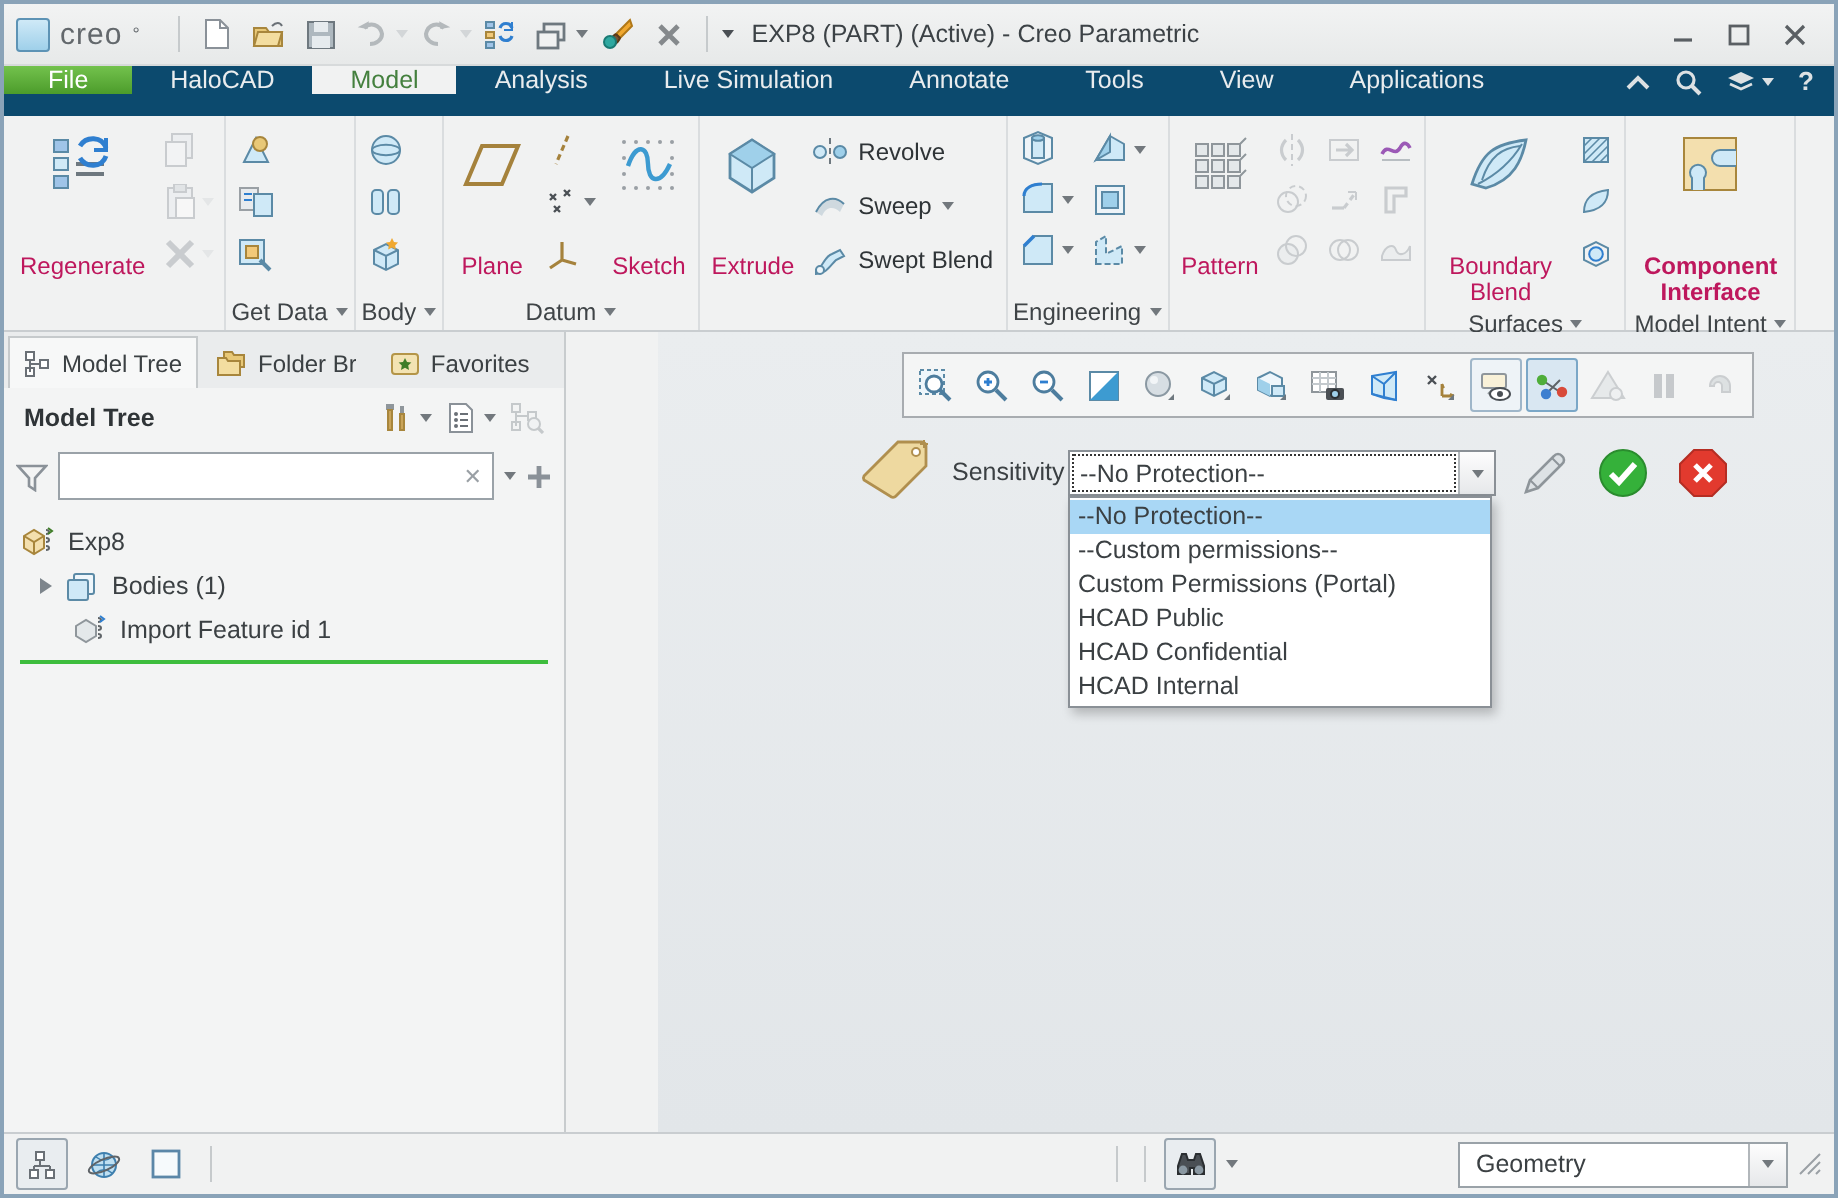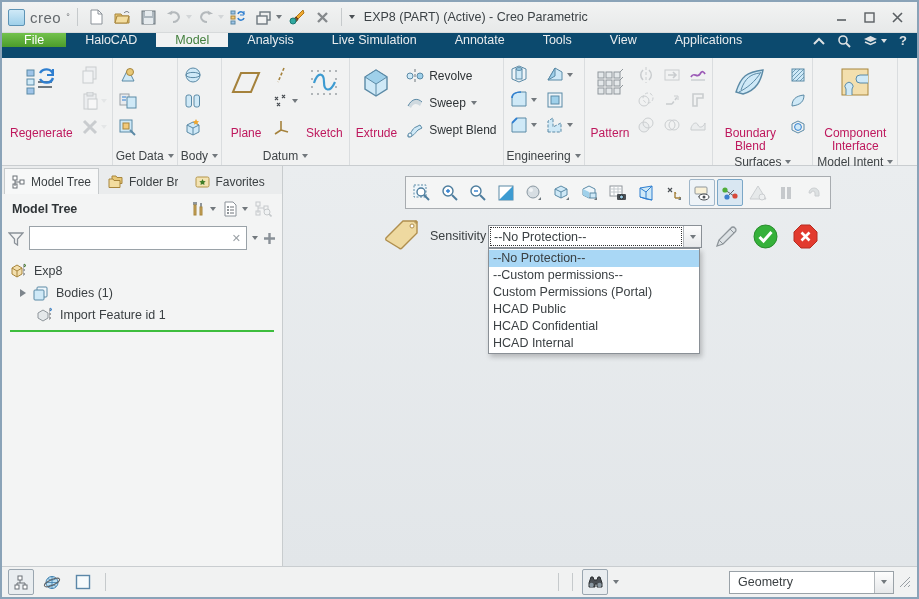--- a/index.html
+++ b/index.html
@@ -2,21 +2,21 @@
 <html><head>
 <meta charset="utf-8">
 <style>
   html,body{margin:0;padding:0;background:#d6d9db;font-family:"Liberation Sans",sans-serif;}
   .window{position:relative;width:919px;height:599px;box-sizing:border-box;border:2px solid #8aa3b8;
           background:#f1f2f2;display:flex;flex-direction:column;overflow:hidden;
           font-family:"Liberation Sans",sans-serif;color:#3b4043;}
   
   .titlebar{height:30px;flex:0 0 30px;display:flex;align-items:center;gap:3px;
             background:linear-gradient(#f2f3f3,#e7e9e9);padding:0 6px;border-bottom:1px solid #d7dadb;}
-  .logo{display:flex;align-items:center;gap:5px;margin-right:0;}
+  .logo{display:flex;align-items:center;gap:5px;margin-right:12px;}
   .logo-square{width:15px;height:15px;background:linear-gradient(#cfe9f7,#9fd0ea);border:1px solid #5d93b5;border-radius:2px;}
   .logo-text{font-size:15px;color:#63686c;letter-spacing:.5px;}
   .logo-mark{font-size:9px;color:#63686c;vertical-align:top;}
   .vsep{width:1px;height:18px;background:#c6cacc;margin:0 4px;}
   .qbtn{width:23px;height:22px;display:flex;align-items:center;justify-content:center;border-radius:2px;}
   .dar{width:0;height:0;border-left:3px solid transparent;border-right:3px solid transparent;border-top:4px solid #72787d;display:inline-block;}
   .dar.dis{border-top-color:#b4b9bc;}
   .qgroup{display:flex;align-items:center;}
   .title-text{font-size:12.5px;color:#3c4246;margin-left:6px;}
   .winctl{margin-left:auto;display:flex;}
@@ -35,21 +35,21 @@
   .rlabel{height:18px;display:flex;align-items:center;justify-content:center;gap:4px;font-size:12px;color:#3f4447;}
   .bigbtn{display:flex;flex-direction:column;align-items:center;justify-content:flex-start;padding:2px 3px;font-size:12px;color:#be185d;text-align:center;line-height:13px;border-radius:2px;gap:27px;}
   .bigbtn .bico{width:36px;height:36px;display:flex;align-items:center;justify-content:center;}
   .smallcol{display:flex;flex-direction:column;gap:4px;padding-top:2px;}
   .sbtn{height:22px;display:flex;align-items:center;gap:2px;padding:0 2px;border-radius:2px;}
   .tbtn{height:23px;display:flex;align-items:center;gap:5px;font-size:12px;color:#2f3437;padding:0 3px;border-radius:2px;}
   .grid2{display:grid;grid-template-columns:auto auto;gap:3px 4px;padding-top:2px;}
   .grid3{display:grid;grid-template-columns:auto auto auto;gap:3px 4px;padding-top:2px;}
   .dis{opacity:.45;}
   
-  .content{flex:1;display:flex;min-height:0;}
+  .content{flex:1;display:flex;min-height:0;gap:46px;}
   .lpanel{width:280px;flex:0 0 280px;background:#f3f4f4;border-right:1px solid #c8ccce;display:flex;flex-direction:column;}
   .ltabs{height:28px;display:flex;align-items:flex-end;background:#eaeced;padding:0 0 0 2px;gap:1px;}
   .ltab{height:25px;display:flex;align-items:center;gap:5px;padding:0 7px;font-size:12px;color:#3b4043;border:1px solid transparent;border-bottom:none;white-space:nowrap;overflow:hidden;}
   .ltab.active{background:#f7f8f8;border-color:#c6cacc;}
   .ltab .trunc{max-width:56px;overflow:hidden;white-space:nowrap;}
   .lheader{height:30px;display:flex;align-items:center;padding:0 10px;gap:6px;}
   .lheader .ltitle{font-weight:bold;font-size:12.5px;color:#2f3437;}
   .lheader-icons{margin-left:auto;display:flex;align-items:center;gap:7px;}
   .lfilter{display:flex;align-items:center;gap:5px;padding:2px 6px 6px 6px;}
   .searchbox{flex:1;height:22px;background:#fff;border:1px solid #9aa2a8;display:flex;align-items:center;}
@@ -598,21 +598,21 @@
           </div>
         </div>
       </div>
       <div class="rlabel">
         <span>Surfaces</span>
           <span class="dar"></span>
       </div>
     </div>
 
     <div class="rgroup">
-      <div class="rcontent" style="justify-content:flex-end;">
+      <div class="rcontent" style="justify-content:flex-end;font-weight:bold;">
         <div class="bigbtn" style="width:72px;">
           <span class="bico">
             <svg width="34" height="34" viewBox="0 0 34 34">
                 <rect x="4" y="4" width="26" height="26" fill="#f3dfae" stroke="#a8863c"></rect>
                 <path d="M30 10 h-8 a4 4 0 1 0 0 8 h8" fill="#cfe9f7" stroke="#5b8aa6"></path>
                 <path d="M14 30 v-6 a4 4 0 1 0 -6 0 v6" fill="#cfe9f7" stroke="#5b8aa6"></path>
               </svg>
           </span>
           <span>Component Interface</span>
         </div>

